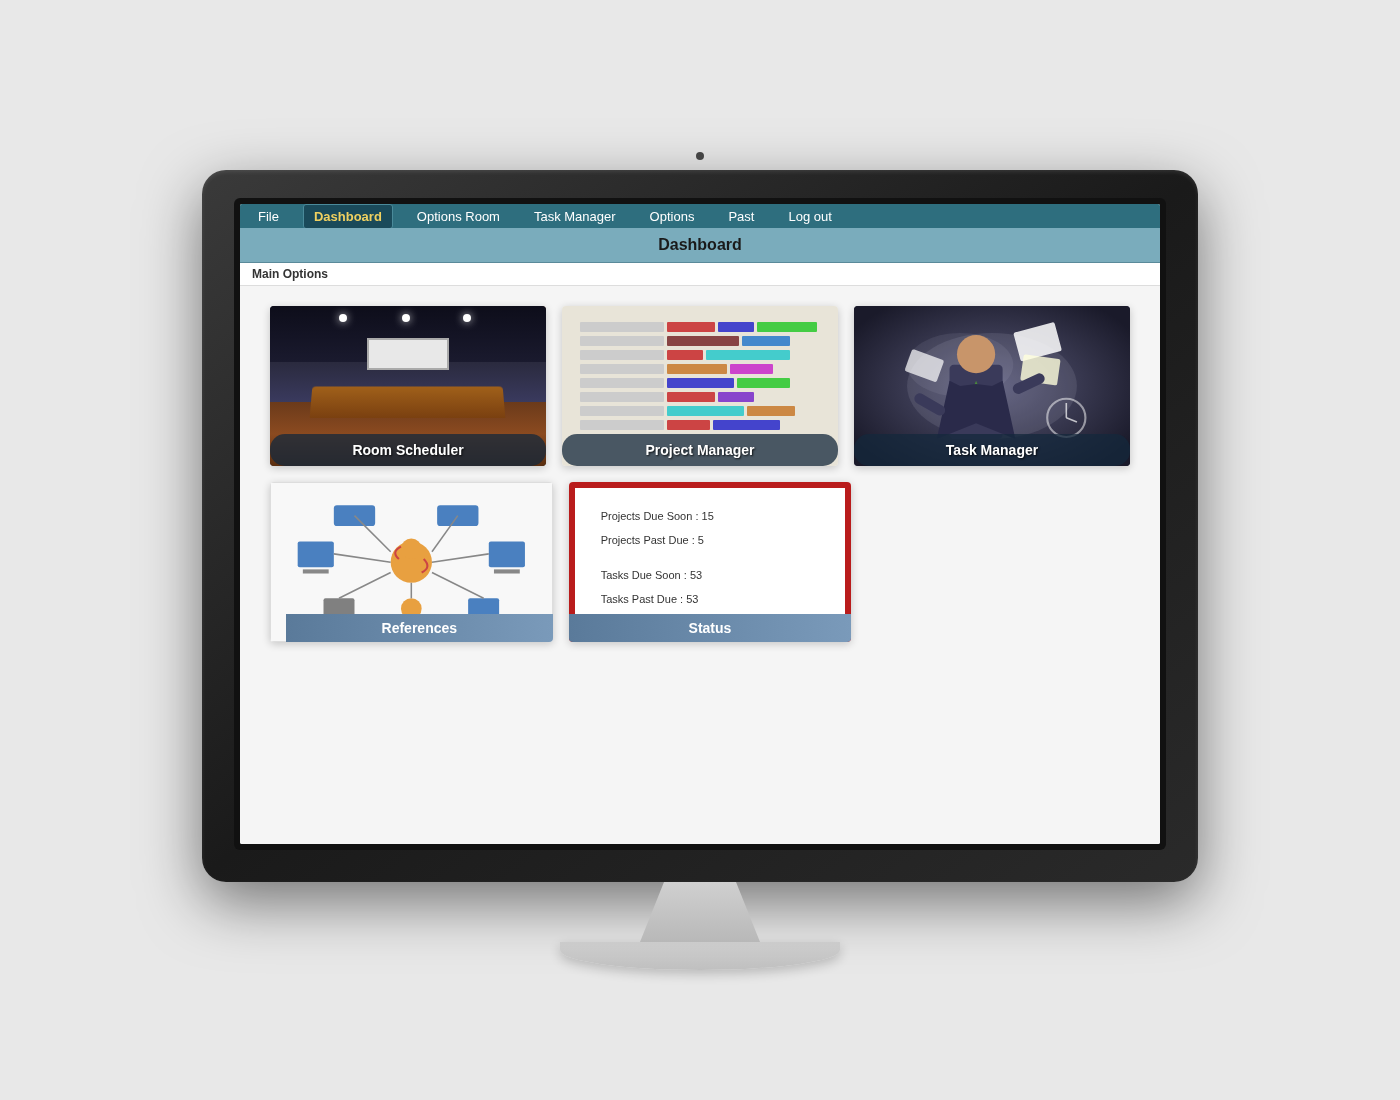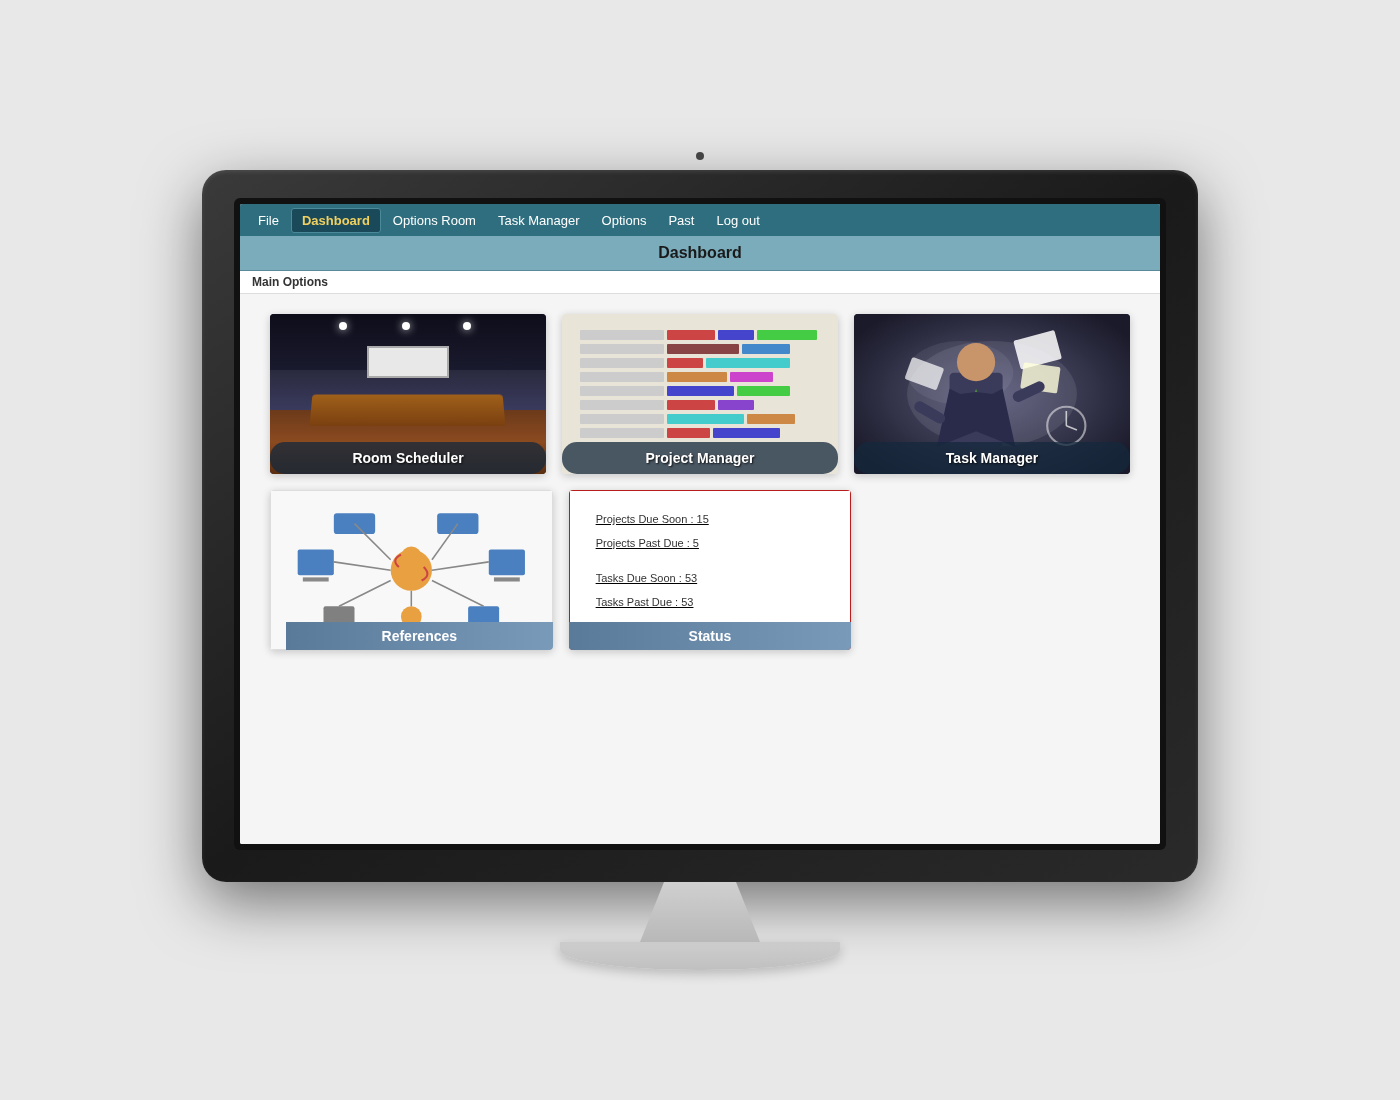--- a/index.html
+++ b/index.html
@@ -81,22 +81,22 @@
       flex-direction: column;
       background: #f0f0f0;
     }
 
     
     .navbar {
       background: #2e6e7e;
       display: flex;
       align-items: center;
       padding: 0 8px;
-      height: 32px;
-      gap: 2px;
+      height: 24px;
+      gap: 14px;
     }
 
     .nav-item {
       color: #fff;
       font-size: 13px;
       padding: 4px 10px;
       cursor: pointer;
       border-radius: 3px;
       white-space: nowrap;
     }
@@ -285,26 +285,25 @@
 
     
     .tile-references .tile-image {
       background: #f8f8f8;
       border: 1px solid #ddd;
     }
 
     
     .tile-status .tile-image {
       background: #fff;
-      border: 1px solid #b91c1c;
+      border: 6px solid #b91c1c;
       flex-direction: column;
       align-items: flex-start;
       justify-content: flex-end;
       padding: 10px 12px;
-      text-decoration: underline;
     }
     .status-text {
       font-size: 11px;
       color: #333;
       line-height: 1.6;
       margin-bottom: 6px;
     }
     .status-divider {
       width: 100%;
       height: 1px;

